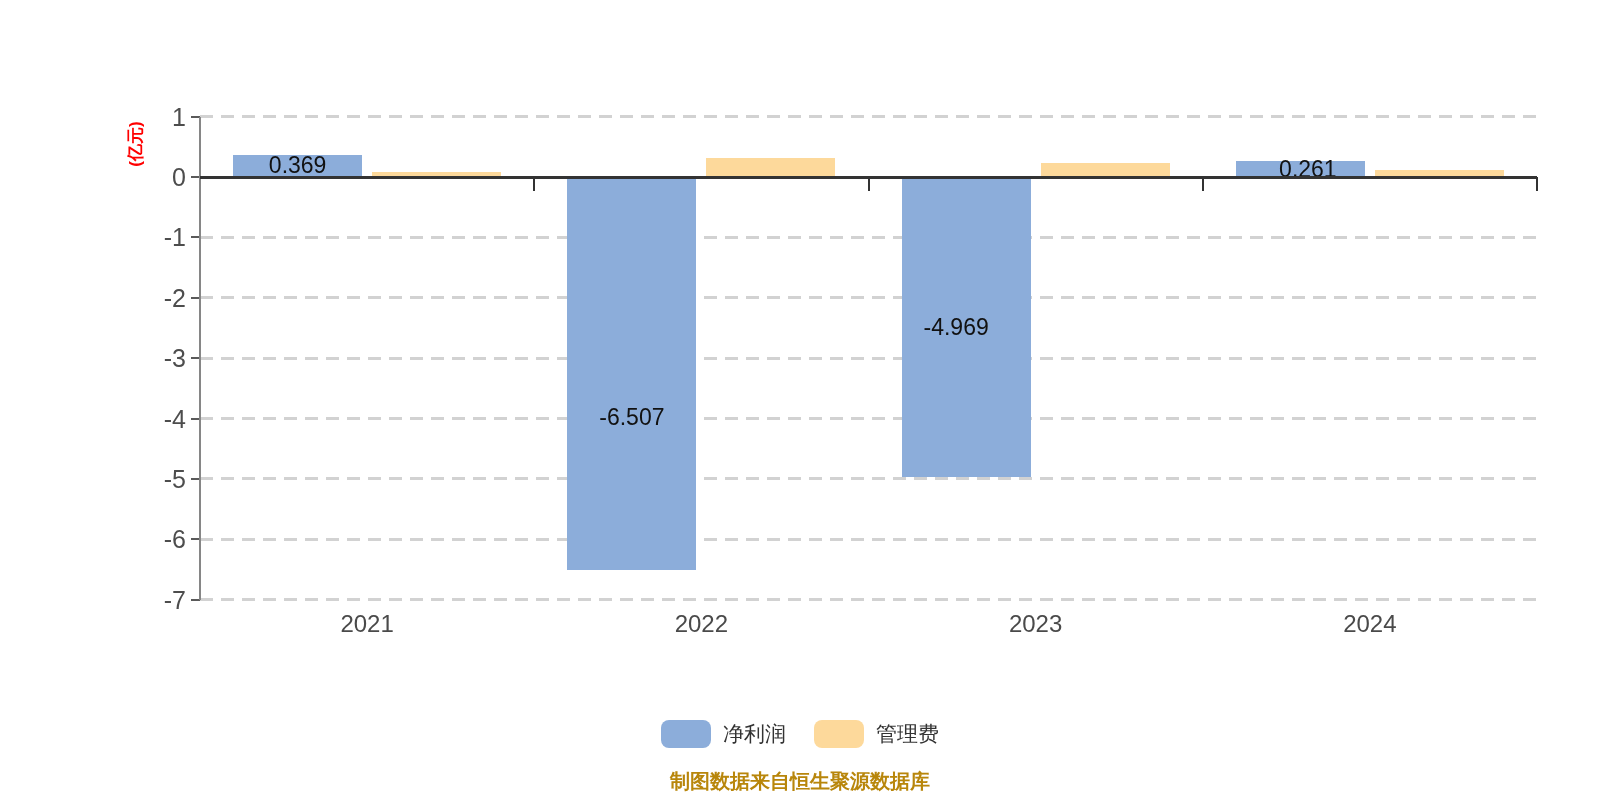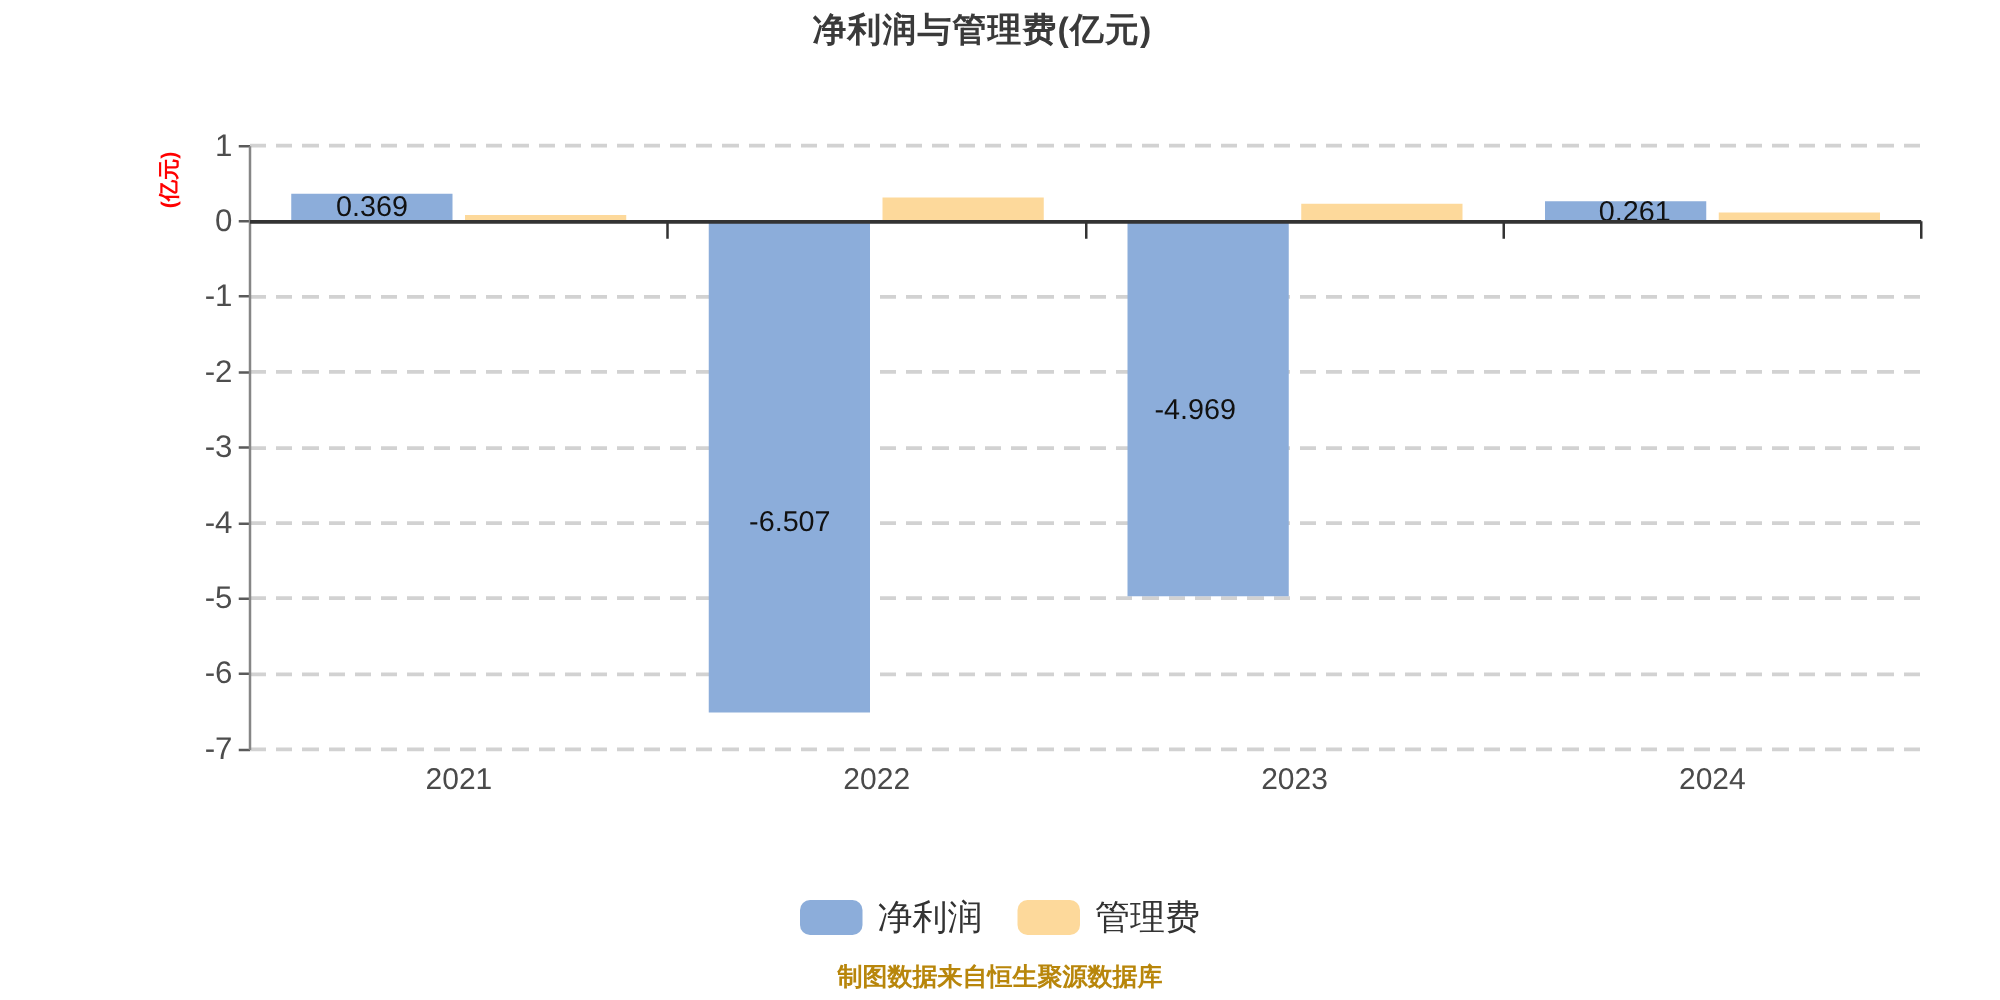--- a/index.html
+++ b/index.html
@@ -35,31 +35,30 @@
   .bar-label{
     position:absolute;z-index:5;display:flex;align-items:center;justify-content:center;
     font-size:23px;color:#111111;white-space:nowrap;
   }
   .legend{
     position:absolute;left:0;top:718px;width:1600px;height:32px;
     display:flex;align-items:center;justify-content:center;gap:28px;
   }
   .legend-item{display:flex;align-items:center;gap:12px;}
   .legend-swatch{width:50px;height:28px;border-radius:8px;}
-  .legend-label{font-size:28px;color:#333333;}
+  .legend-label{font-size:21px;color:#333333;}
   .chart-footer{
     position:absolute;left:0;top:768px;width:1600px;text-align:center;
     font-size:20px;font-weight:bold;
   }
 </style>
 </head>
 <body>
 
 <div id="canvas">
-  <div class="chart-title">净利润与管理费(亿元)</div>
   <div class="y-axis-name" style="color: rgb(255, 0, 0);">(亿元)</div>
   <div id="plot">
       <div class="gridline" style="left: 200px; top: 115.125px; width: 1337px;"></div>
       <div class="y-tick" style="left: 191px; top: 115.625px;"></div>
       <div class="y-tick-label" style="left: 102px; top: 116.625px;">1</div>
       <div class="y-tick" style="left: 191px; top: 176px;"></div>
       <div class="y-tick-label" style="left: 102px; top: 177px;">0</div>
       <div class="gridline" style="left: 200px; top: 235.875px; width: 1337px;"></div>
       <div class="y-tick" style="left: 191px; top: 236.375px;"></div>
       <div class="y-tick-label" style="left: 102px; top: 237.375px;">-1</div>

